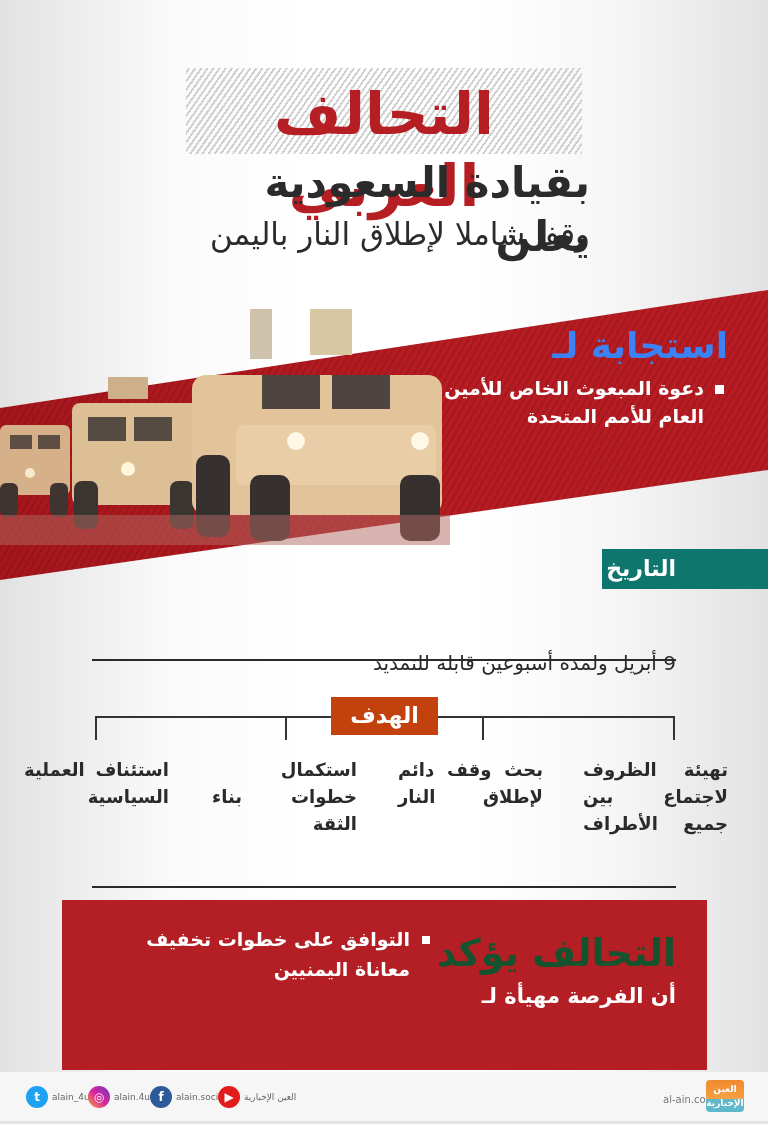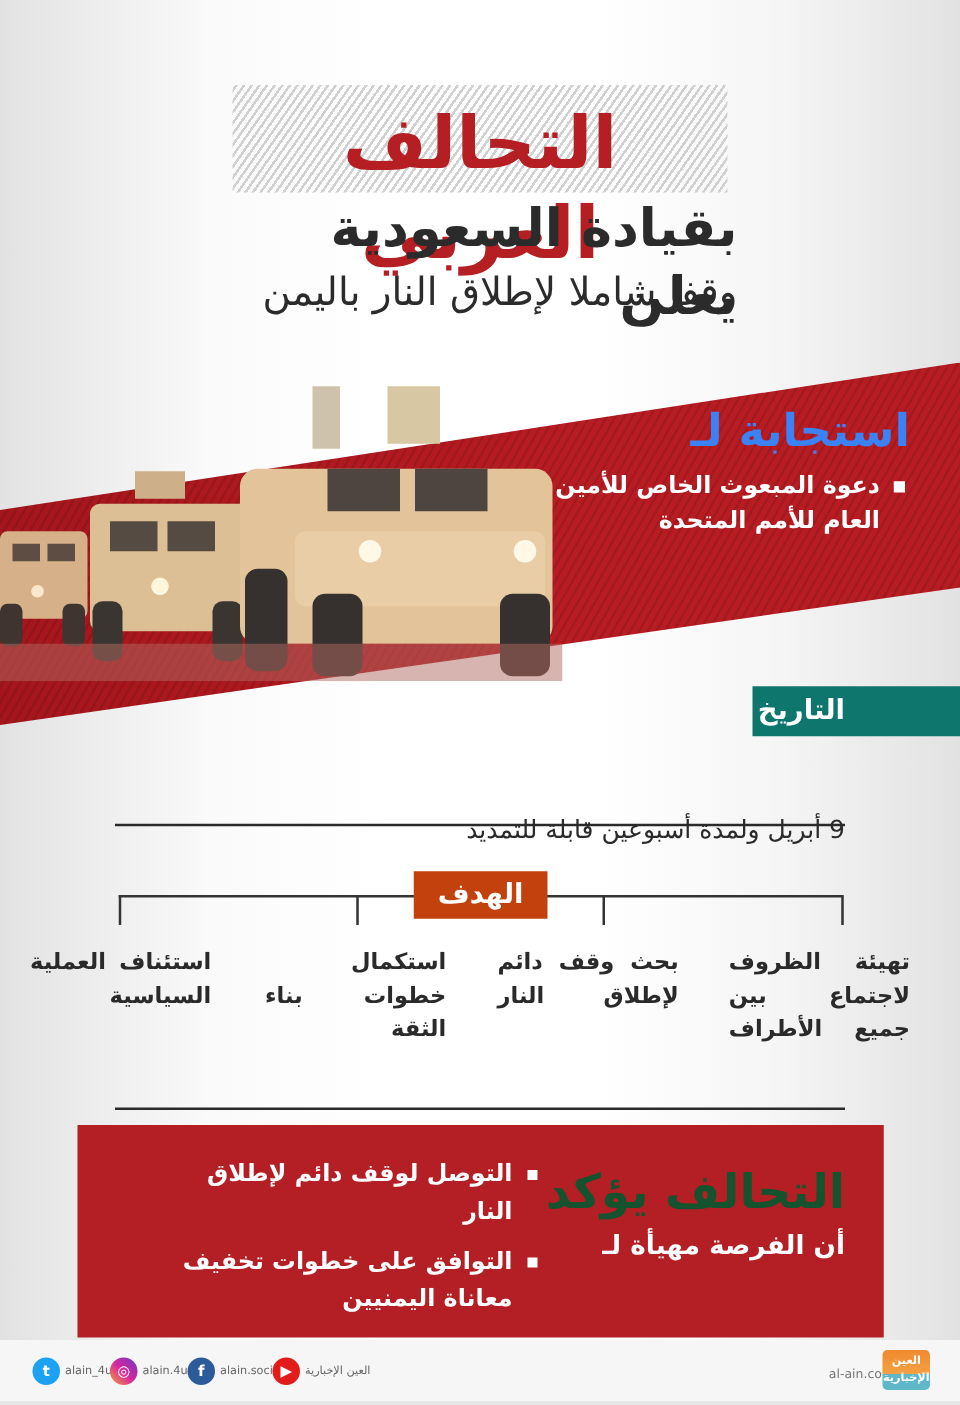--- a/index.html
+++ b/index.html
@@ -183,21 +183,20 @@
 <div class="abs goal-col" style="left:398px">بحث وقف دائم لإطلاق النار</div>
 <div class="abs goal-col" style="left:212px">استكمال خطوات بناء الثقة</div>
 <div class="abs goal-col" style="left:24px">استئناف العملية السياسية</div>
 
 <div class="abs hr hr2"></div>
 
 <div class="abs confirm-box"></div>
 <div class="abs confirm-title">التحالف يؤكد</div>
 <div class="abs confirm-sub">أن الفرصة مهيأة لـ</div>
 <ul class="abs confirm-list">
-  <li>التوصل لوقف دائم لإطلاق النار</li>
   <li>التوافق على خطوات تخفيف معاناة اليمنيين</li>
 </ul>
 
 <div class="abs footer"></div>
 <div class="abs social" style="left:26px">
   <span class="ic" style="background:#1da1f2">t</span>
   <span>alain_4u</span>
 </div>
 <div class="abs social" style="left:88px">
   <span class="ic" style="background:linear-gradient(45deg,#f9a13a,#d6249f,#6a3dc2)">◎</span>

